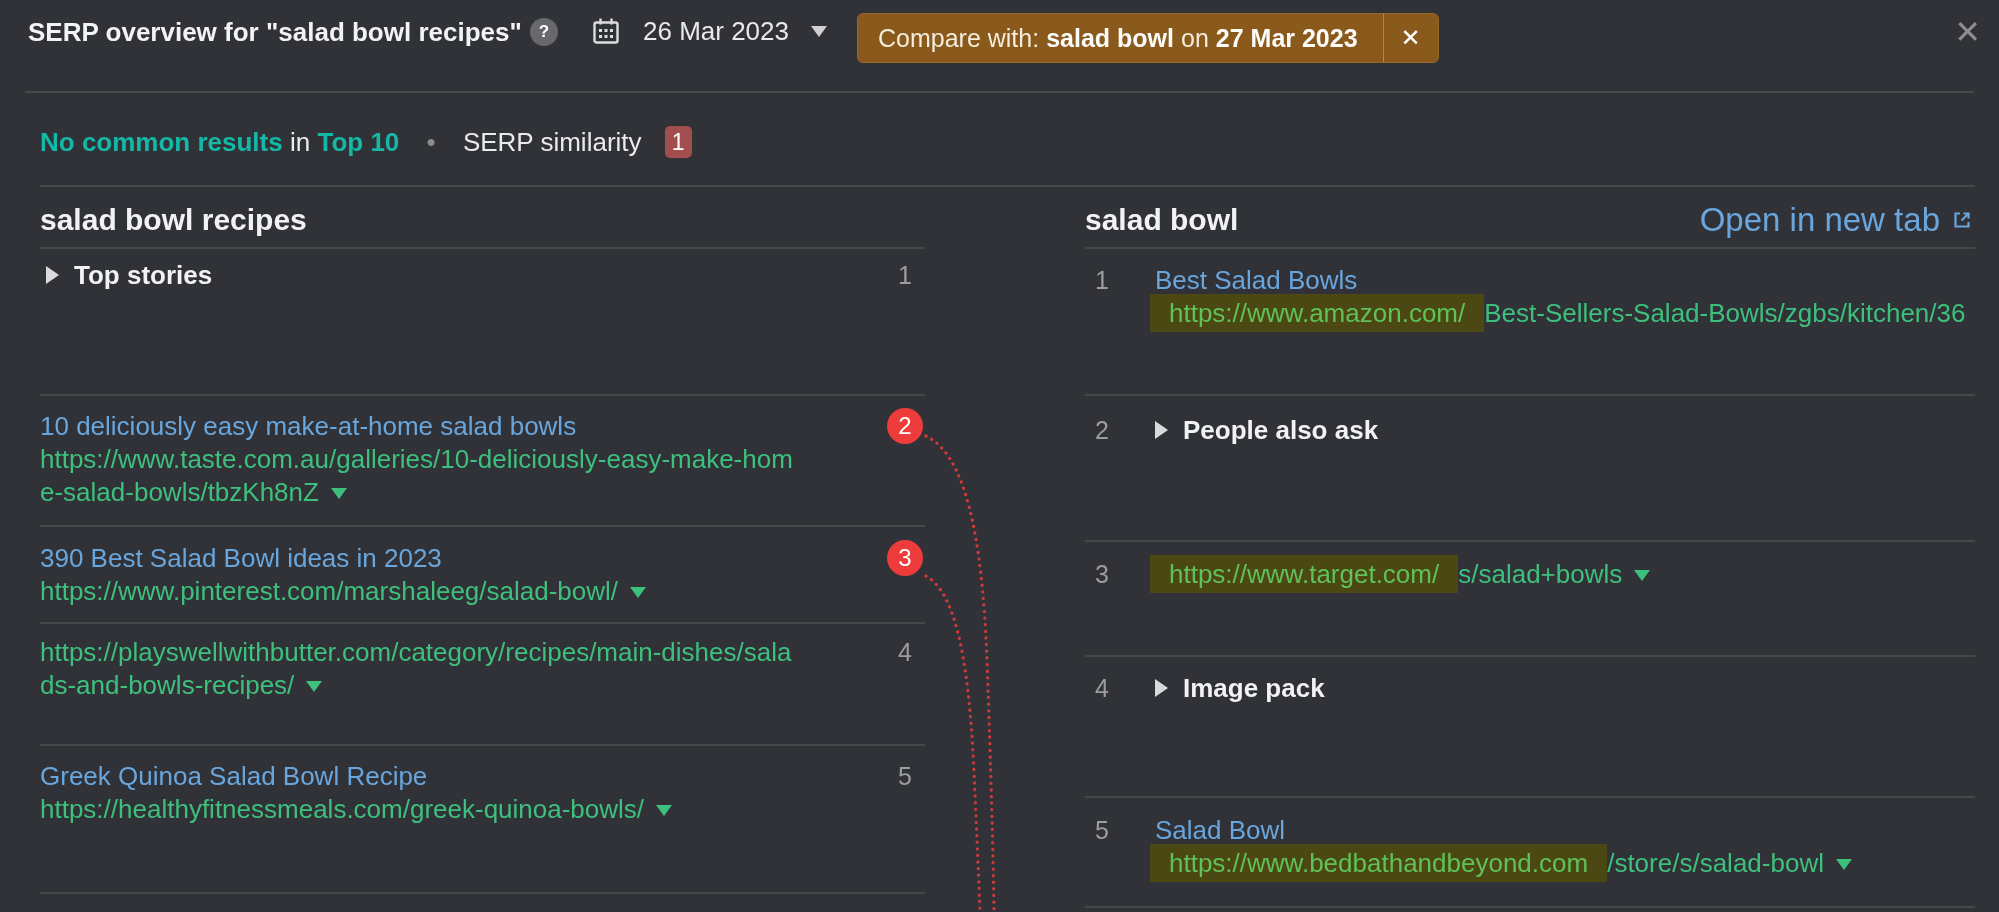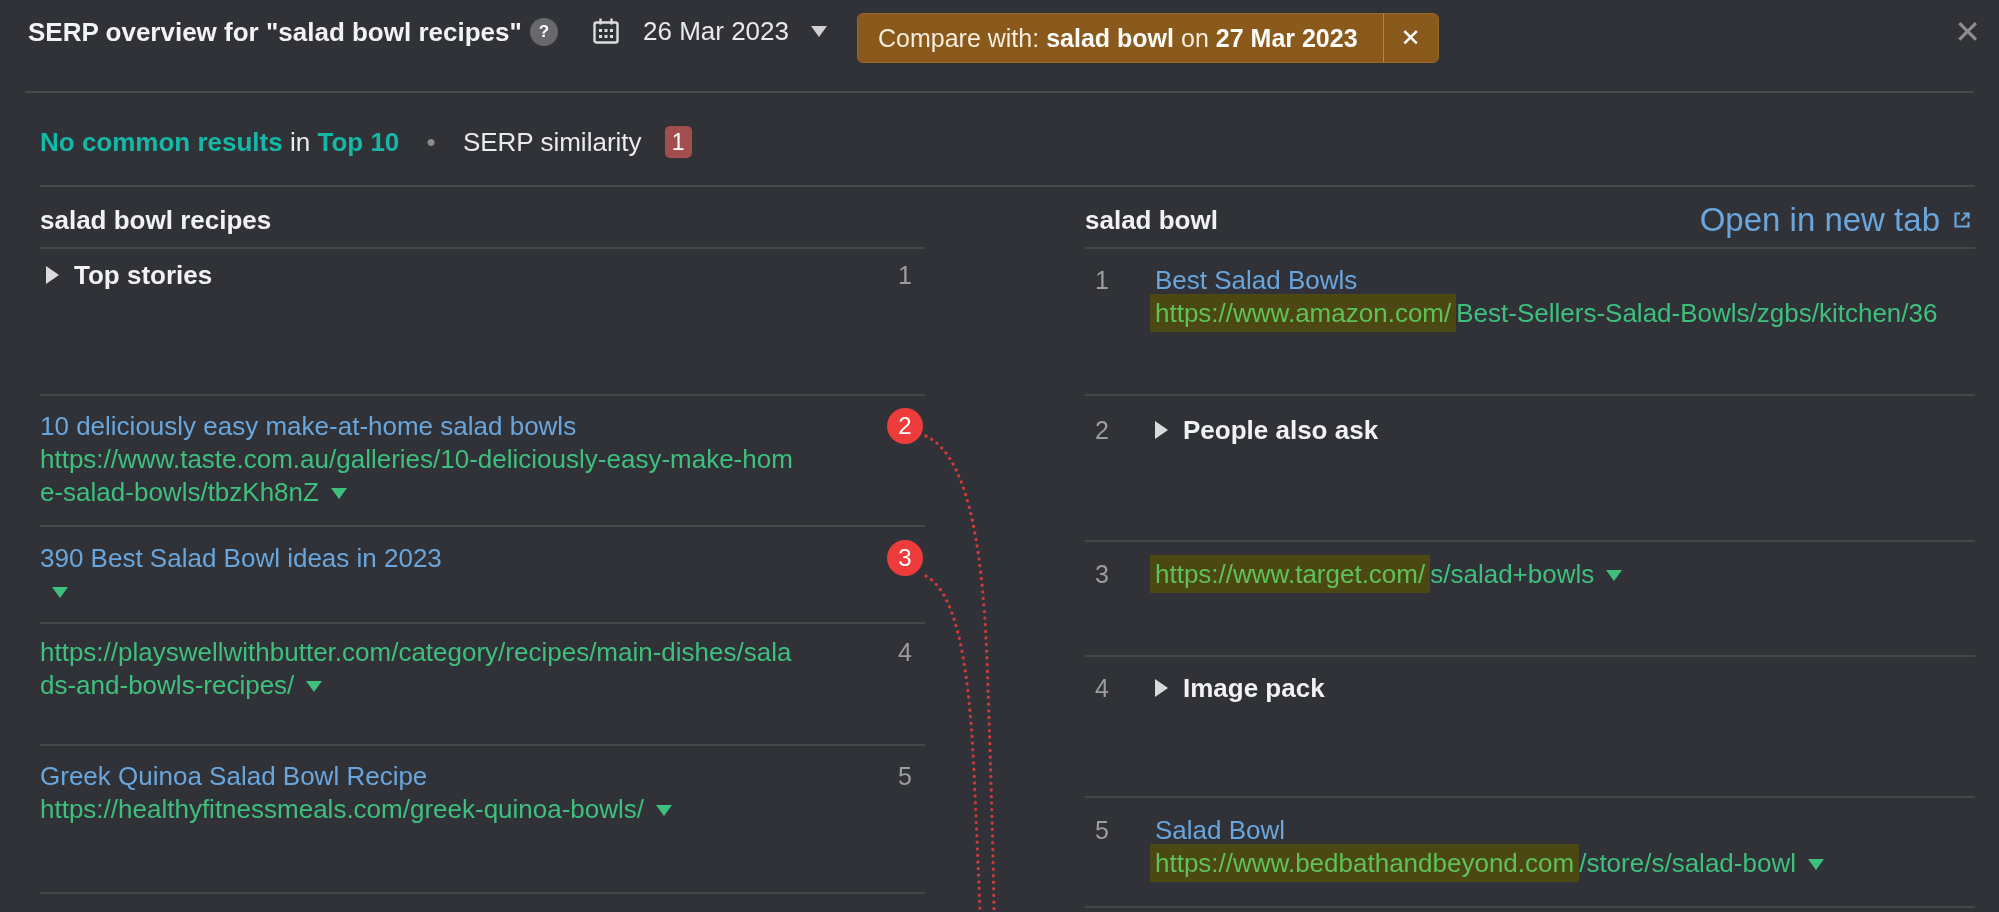--- a/index.html
+++ b/index.html
@@ -35,21 +35,21 @@
   .dot{color:#8b8c90;margin:0 20px;}
   .sim-badge{display:inline-block;min-width:21px;padding:0 7px;height:32px;line-height:32px;border-radius:5px;
         background:var(--sim_bg);color:#fff;font-size:23px;text-align:center;margin-left:16px;vertical-align:middle;position:relative;top:-2px;}
   .summary-rule{position:absolute;top:185px;left:40px;right:24px;height:2px;background:var(--divider);}
 
   
   .col{position:absolute;top:0;height:912px;}
   .col-left{left:40px;width:885px;}
   .col-right{left:1085px;width:890px;}
   .col-hdr{position:absolute;top:198px;left:0;right:0;height:49px;}
-  .col-hdr .kw{font-weight:700;font-size:26px;line-height:44px;color:#f1f2f3;}
+  .col-hdr .kw{font-weight:700;font-size:30px;line-height:44px;color:#f1f2f3;}
   .open-link{position:absolute;right:2px;top:0;display:flex;gap:11px;align-items:center;height:44px;
         color:var(--link_blue);font-size:33px;cursor:pointer;text-decoration:none;white-space:nowrap;}
 
   .result-row{position:absolute;left:0;right:0;border-top:2px solid var(--divider);}
   .col-left  .result-row:nth-child(1){top:247px;height:147px;--pt:10px;}
   .col-left  .result-row:nth-child(2){top:394px;height:131px;--pt:14px;}
   .col-left  .result-row:nth-child(3){top:525px;height:97px; --pt:15px;}
   .col-left  .result-row:nth-child(4){top:622px;height:122px;--pt:12px;}
   .col-left  .result-row:nth-child(5){top:744px;height:150px;--pt:14px;border-bottom:2px solid var(--divider);}
   .col-right .result-row:nth-child(1){top:247px;height:147px;--pt:15px;}
@@ -67,21 +67,21 @@
   .col-right .pos-plain{left:10px;width:40px;text-align:left;}
   .pos-badge{position:absolute;top:calc(var(--pt) - 2px);right:2px;width:36px;height:36px;line-height:36px;
         border-radius:50%;background:var(--badge_red);color:#fff;font-size:24px;font-weight:400;text-align:center;}
 
   .tri-right{width:0;height:0;border-left:13px solid #d9dadc;border-top:9px solid transparent;border-bottom:9px solid transparent;
         display:inline-block;margin:0 15px 0 6px;cursor:pointer;}
   .col-right .tri-right{margin-left:0;}
   .feat-label{font-weight:700;color:#f1f2f3;}
   .title a{color:var(--link_blue);text-decoration:none;cursor:pointer;}
   .url{color:var(--url_green);}
-  .hl{background:var(--hl_bg);color:var(--hl_text);padding:4px 5px;margin-left:-5px;}
+  .hl{background:var(--hl_bg);color:var(--hl_text);padding:4px 19px;margin-left:-5px;}
   .url-caret{display:inline-block;width:0;height:0;border-top:11px solid var(--url_green);border-left:8px solid transparent;
         border-right:8px solid transparent;margin-left:12px;position:relative;top:-2px;cursor:pointer;}
 
   .connectors{position:absolute;inset:0;pointer-events:none;}
   svg.icon{display:block;}
 </style>
 </head>
 <body>
 
 <div class="app">
@@ -150,21 +150,21 @@
           <div class="row-content">
             <div class="title"><a>10 deliciously easy make-at-home salad bowls</a></div>
             <div class="url"><span>https://www.taste.com.au/galleries/10-deliciously-easy-make-hom</span></div>
             <div class="url"><span>e-salad-bowls/tbzKh8nZ</span><span class="url-caret"></span></div>
           </div>
         </div>
         <div class="result-row">
           <div class="pos pos-badge">3</div>
           <div class="row-content">
             <div class="title"><a>390 Best Salad Bowl ideas in 2023</a></div>
-            <div class="url"><span class="url-caret"></span></div>
+            <div class="url"><span>https://www.pinterest.com/marshaleeg/salad-bowl/</span><span class="url-caret"></span></div>
           </div>
         </div>
         <div class="result-row">
           <div class="pos pos-plain">4</div>
           <div class="row-content">
             <div class="url"><span>https://playswellwithbutter.com/category/recipes/main-dishes/sala</span></div>
             <div class="url"><span>ds-and-bowls-recipes/</span><span class="url-caret"></span></div>
           </div>
         </div>
         <div class="result-row">

